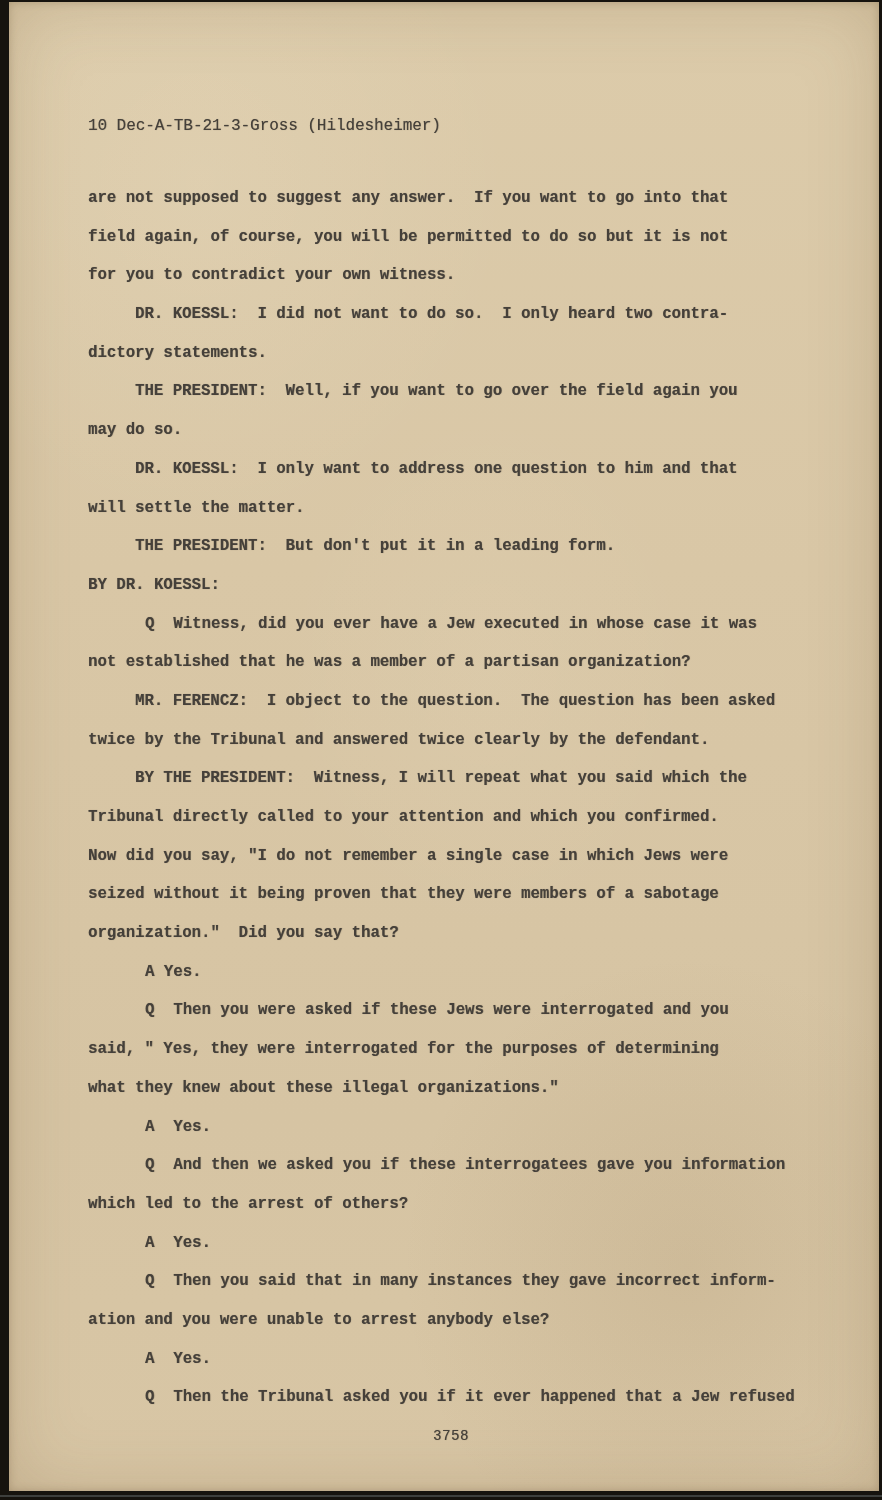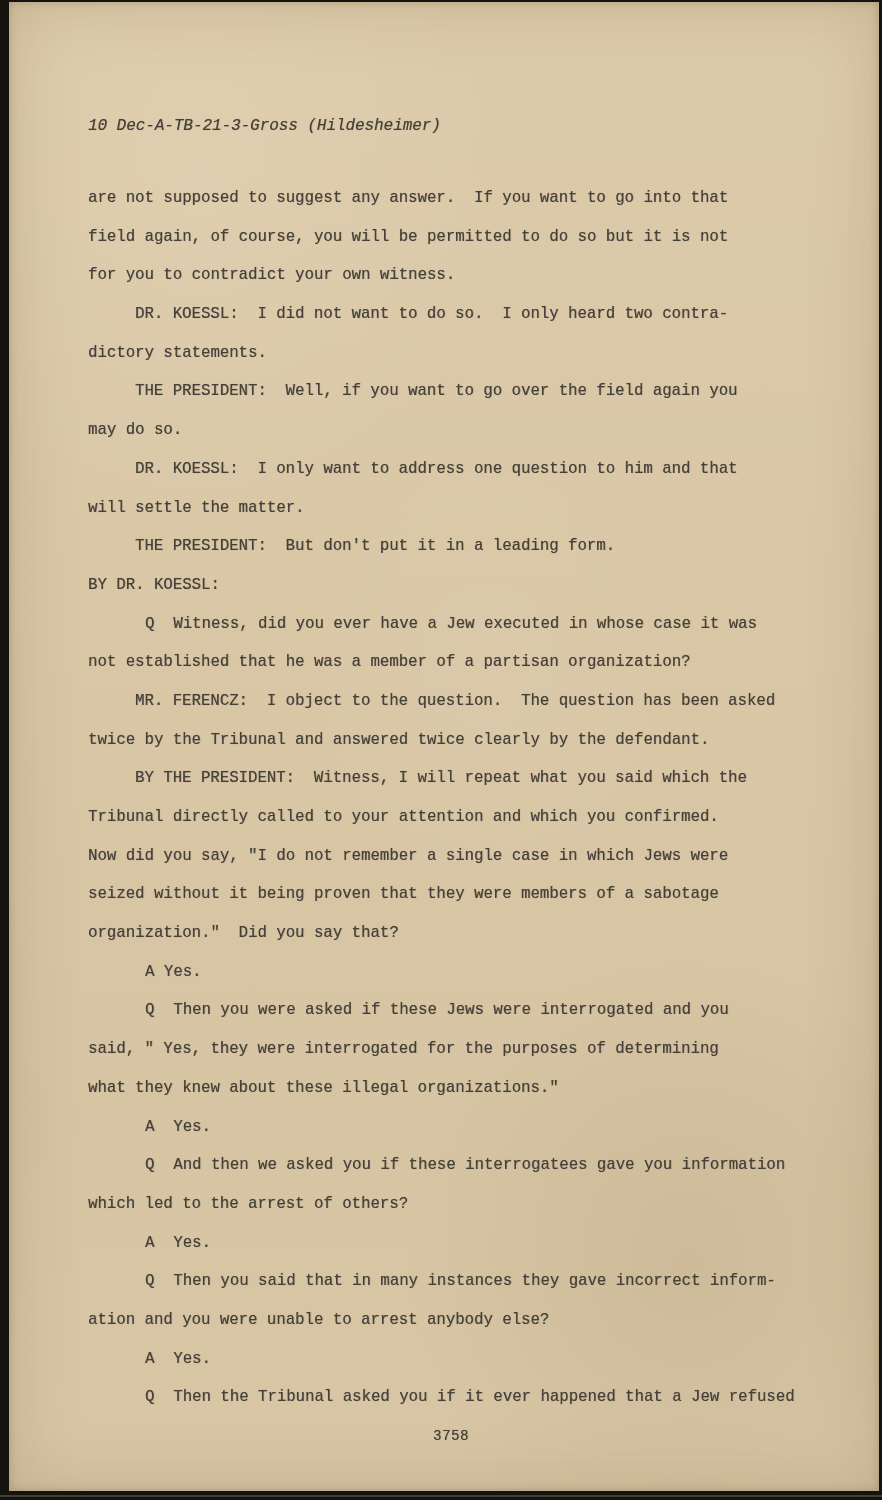--- a/index.html
+++ b/index.html
@@ -42,31 +42,30 @@
     color: var(--ink, #45403a);
     text-shadow: 0.4px 0.4px 0.7px rgba(62, 56, 46, 0.55);
   }
   .header {
     position: absolute;
     left: 79px;
     top: 69px;
     font-size: 15.9px;
     line-height: 22px;
     white-space: pre;
-    font-style: italic;
   }
   .transcript {
     position: absolute;
     left: 79px;
     top: 177px;
     font-size: 15.7px;
     line-height: 38.7px;
     white-space: pre;
   }
-  .line { height: 38.7px; }
+  .line { height: 38.7px; font-weight: bold; }
   .line.indent-1 { padding-left: 47px; }
   .line.indent-2 { padding-left: 57px; }
   .page-number {
     position: absolute;
     left: 424px;
     top: 1424px;
     font-size: 14px;
     line-height: 20px;
     letter-spacing: 0.6px;
   }

